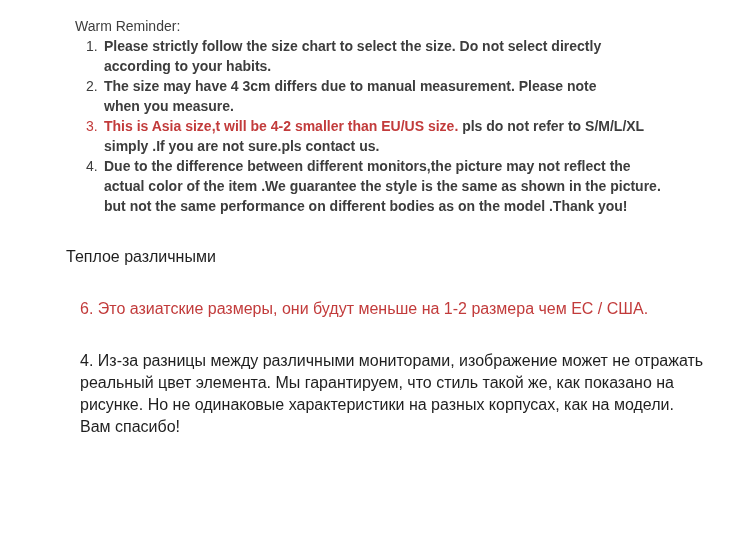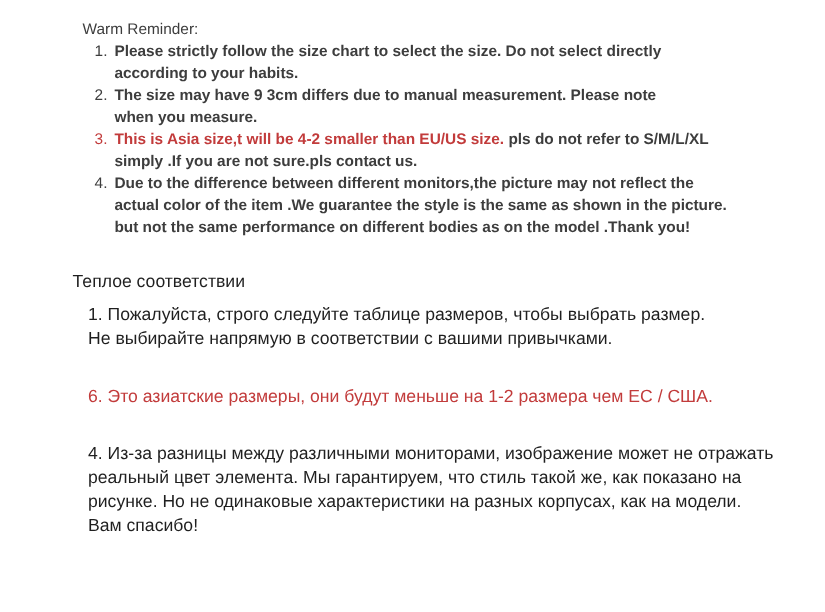--- a/index.html
+++ b/index.html
@@ -72,43 +72,41 @@
     <div class="en-title">Warm Reminder:</div>
 
     <div class="en-item">
       <span class="en-num">1.</span>
       <span class="en-text">Please strictly follow the size chart to select the size. Do not select directly
 according to your habits.</span>
     </div>
 
     <div class="en-item">
       <span class="en-num">2.</span>
-      <span class="en-text">The size may have 9 3cm differs due to manual measurement. Please note
+      <span class="en-text">The size may have 4 3cm differs due to manual measurement. Please note
 when you measure.</span>
     </div>
 
     <div class="en-item">
       <span class="en-num red">3.</span>
       <span class="en-text"><span class="red">This is Asia size,t will be 4-2 smaller than EU/US size.</span><span> pls do not refer to S/M/L/XL
 simply .If you are not sure.pls contact us.</span></span>
     </div>
 
     <div class="en-item">
       <span class="en-num">4.</span>
       <span class="en-text">Due to the difference between different monitors,the picture may not reflect the
 actual color of the item .We guarantee the style is the same as shown in the picture.
 but not the same performance on different bodies as on the model .Thank you!</span>
     </div>
   </section>
 
   <section class="ru-section">
-    <div class="ru-title">Теплое соответствии</div>
+    <div class="ru-title">Теплое различными</div>
 
-    <p class="ru-para">1. Пожалуйста, строго следуйте таблице размеров, чтобы выбрать размер.
-Не выбирайте напрямую в соответствии с вашими привычками.</p>
 
 
     <div class="ru-para">
       <div class="red">6. Это азиатские размеры, они будут меньше на 1-2 размера чем ЕС / США.</div>
     </div>
 
     <p class="ru-para">4. Из-за разницы между различными мониторами, изображение может не отражать
 реальный цвет элемента. Мы гарантируем, что стиль такой же, как показано на
 рисунке. Но не одинаковые характеристики на разных корпусах, как на модели.
 Вам спасибо!</p>

